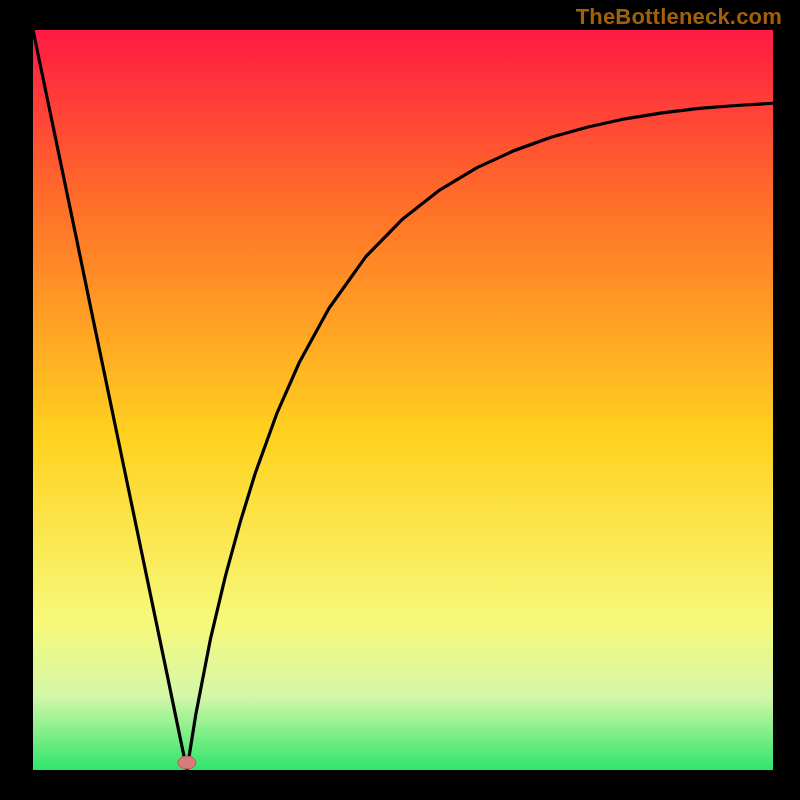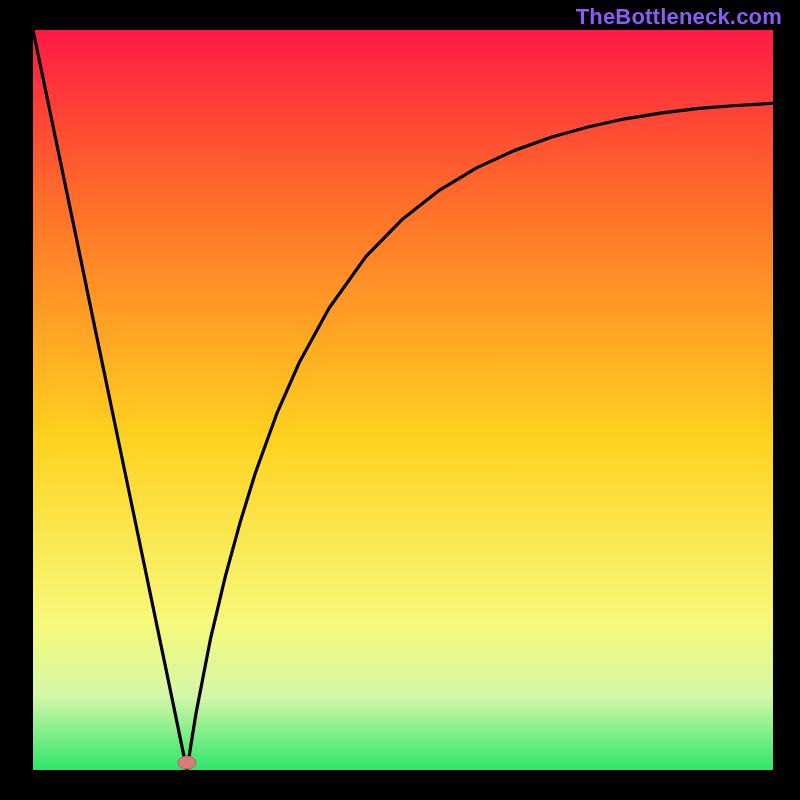--- a/index.html
+++ b/index.html
@@ -16,21 +16,21 @@
     width: 800px;
     height: 800px;
     background: #000;
   }
   .watermark {
     position: absolute;
     top: 4px;
     right: 18px;
     font-size: 22px;
     font-weight: bold;
-    color: #8b5cf6;
+    color: #a16207;
     letter-spacing: 0.2px;
   }
   .plot {
     position: absolute;
     left: 33px;
     top: 30px;
     width: 740px;
     height: 740px;
   }
   svg {

